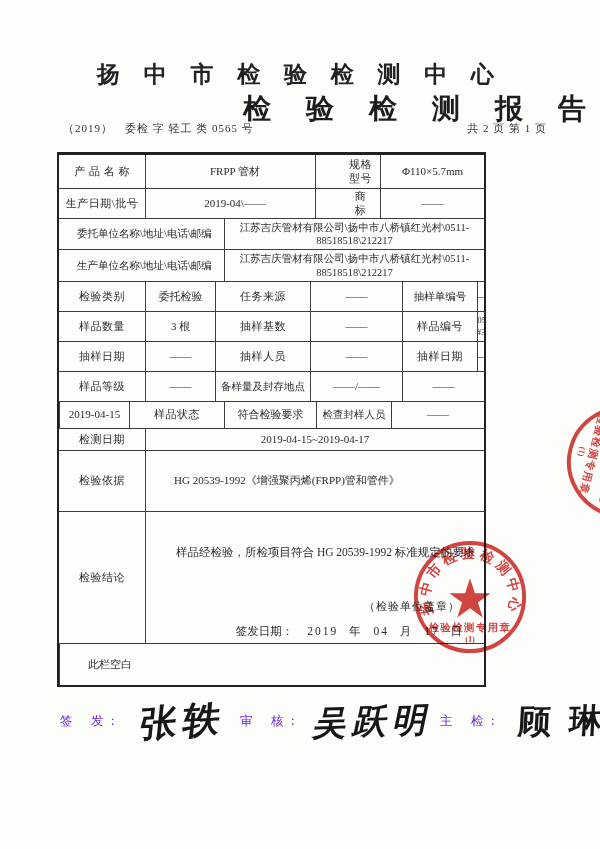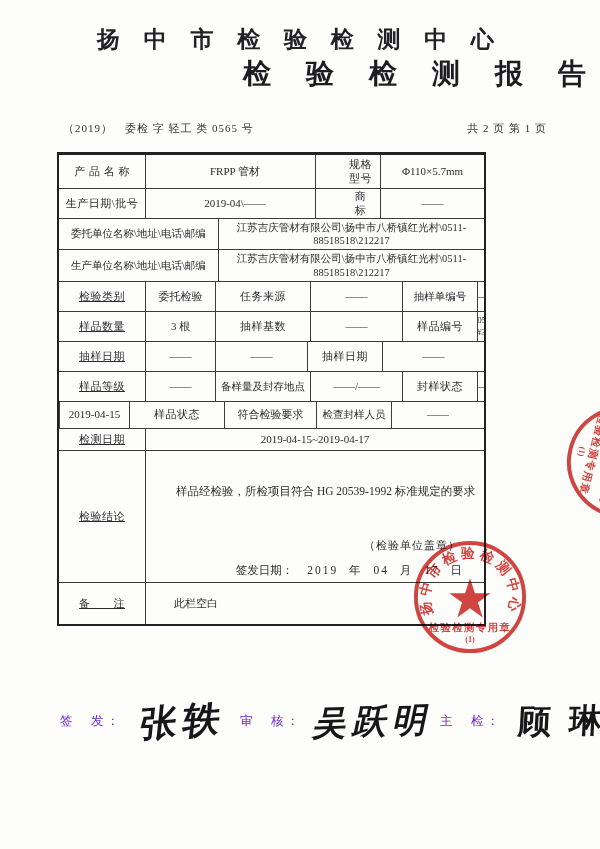--- a/index.html
+++ b/index.html
@@ -5,21 +5,21 @@
   * { margin:0; padding:0; box-sizing:border-box; }
   html,body { background:#e8e8e6; }
   .page {
     position:relative; width:600px; height:849px; margin:0 auto;
     background:#fdfdfc; overflow:hidden;
     font-family:"Liberation Serif","DejaVu Serif",serif;
     color:#2c2c30;
   }
   
   .org-title {
-    padding-top:24px; text-align:center;
+    padding-top:59px; text-align:center;
     font-size:23px; font-weight:bold; letter-spacing:9px; color:#222226;
     white-space:nowrap;
   }
   .report-title {
     margin-top:0; text-align:right;
     font-size:28px; font-weight:bold; letter-spacing:14px; color:#1d1d21;
     white-space:nowrap;
   }
   .ref-row {
     position:absolute; left:63px; right:53px; top:121px;
@@ -40,22 +40,22 @@
     text-align:center; font-size:11px; line-height:1.25;
     padding:2px 3px; color:#2c2c30; overflow:hidden;
   }
   .td.nb { border-left:none; }
   .lab { letter-spacing:0.5px; }
   .small { font-size:10.5px; letter-spacing:0; }
   .tiny  { font-size:9px; }
   .w-a { width:86px;  flex:0 0 86px; }
   .w-b { width:170px; flex:0 0 170px;padding-left:12px; }
   .w-c { width:65px;  flex:0 0 65px;padding-left:28px; }
-  .w-wide { width:159px; flex:0 0 159px; }
-  .w1 { width:86px; flex:0 0 86px;text-decoration:underline; }
+  .w-wide { width:159px; flex:0 0 159px;margin-left:6px; }
+  .w1 { width:86px; flex:0 0 86px; }
   .w2 { width:70px; flex:0 0 70px; }
   .w3 { width:95px; flex:0 0 95px; }
   .w4 { width:92px; flex:0 0 92px; }
   .w5 { width:75px; flex:0 0 75px; }
   .fx { flex:1 1 auto; }
   .left { justify-content:flex-start; text-align:left; padding-left:28px; }
   
   .concl { position:relative; display:block; padding:0; }
   .concl-text { position:absolute; left:30px; top:33px; font-size:11.5px; text-align:right; }
   .seal-note  { position:absolute; right:24px; top:88px; font-size:11px; letter-spacing:1px; }
@@ -132,61 +132,64 @@
       <div class="td w2">3 根</div>
       <div class="td w3 lab">抽样基数</div>
       <div class="td w4">——</div>
       <div class="td w5 lab">样品编号</div>
       <div class="td fx tiny">219000565#1-#3</div>
     </div>
 
     <div class="tr" style="height:30px">
       <div class="td nb w1 lab">抽样日期</div>
       <div class="td w2">——</div>
+      <div class="td w3 lab">抽样人员</div>
       <div class="td w4">——</div>
       <div class="td w5 lab">抽样日期</div>
       <div class="td fx">——</div>
     </div>
 
     <div class="tr" style="height:30px">
       <div class="td nb w1 lab">样品等级</div>
       <div class="td w2">——</div>
       <div class="td w3 lab small">备样量及封存地点</div>
       <div class="td w4">——/——</div>
-      <div class="td w5 lab">封样状态</div>
       <div class="td fx">——</div>
     </div>
 
     <div class="tr" style="height:27px">
       <div class="td w2">2019-04-15</div>
       <div class="td w3 lab">样品状态</div>
       <div class="td w4">符合检验要求</div>
       <div class="td w5 lab small">检查封样人员</div>
       <div class="td fx">——</div>
     </div>
 
     <div class="tr" style="height:22px">
       <div class="td nb w1 lab">检测日期</div>
       <div class="td fx">2019-04-15~2019-04-17</div>
     </div>
 
+    <div class="tr" style="height:61px">
+      <div class="td nb w1 lab">检验依据</div>
+      <div class="td fx left">HG 20539-1992《增强聚丙烯(FRPP)管和管件》</div>
+    </div>
 
     <div class="tr" style="height:132px">
       <div class="td nb w1 lab">检验结论</div>
       <div class="td fx concl">
         <div class="concl-text">样品经检验，所检项目符合 HG 20539-1992 标准规定的要求</div>
         <div class="seal-note">（检验单位盖章）</div>
         <div class="issue-line">
           <span>签发日期：</span><span class="d">2019 年 04 月 17 日</span>
         </div>
       </div>
     </div>
 
     <div class="tr" style="height:42px">
-      <div class="td nb w1 lab">备　　注</div>
       <div class="td fx left">此栏空白</div>
     </div>
 
   </div>
 
   <svg class="stamp stamp-main" viewBox="0 0 120 120">
     <defs>
       <path id="arcA" d="M 22.8 78.3 A 41 41 0 1 1 97.2 78.3" fill="none"></path>
     </defs>
     <circle cx="60" cy="60" r="55" fill="none" stroke-width="4" stroke="#cf3531"></circle>

